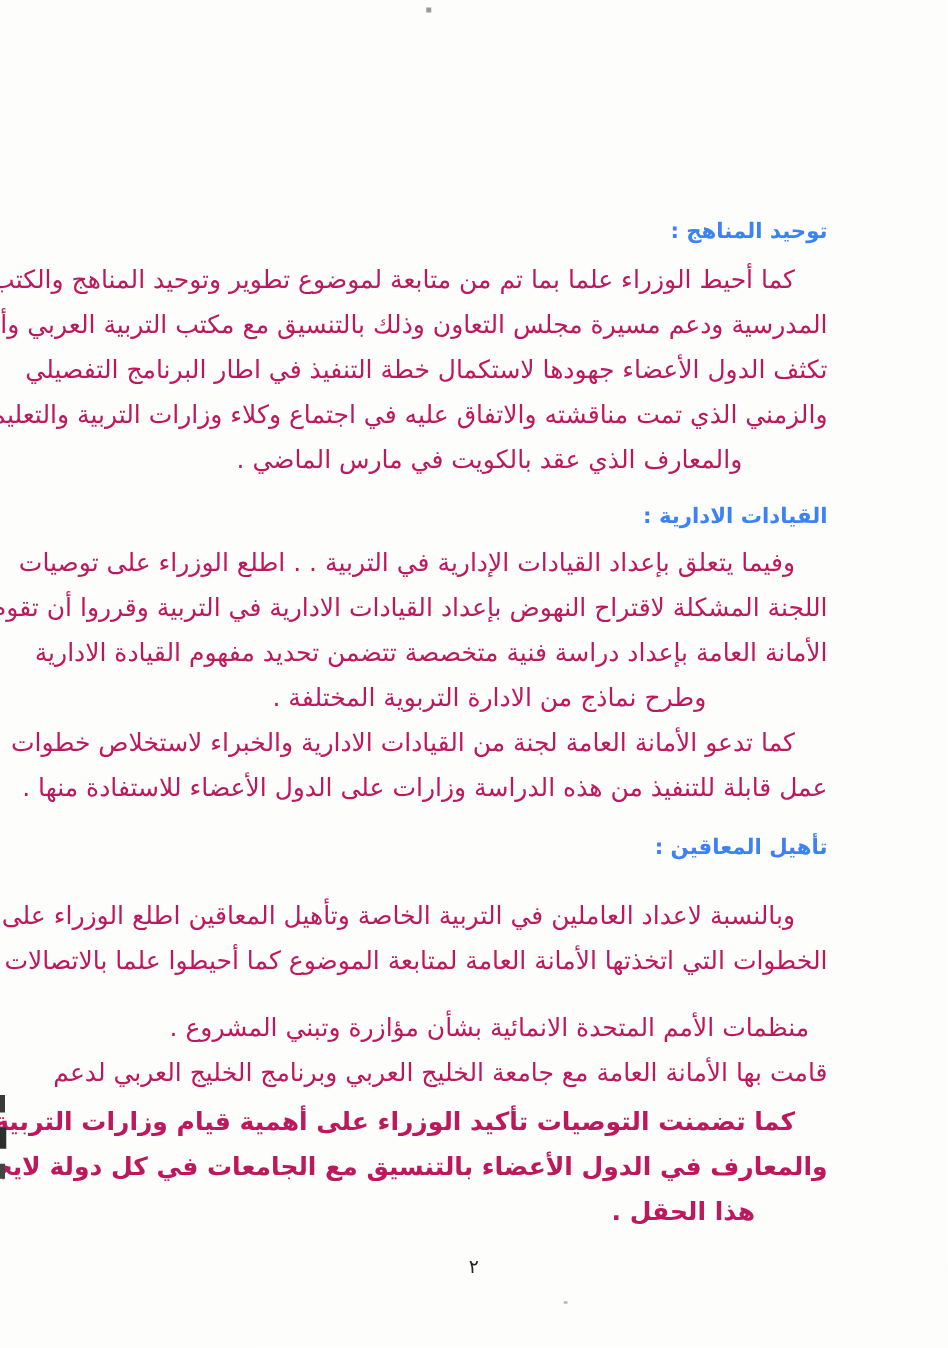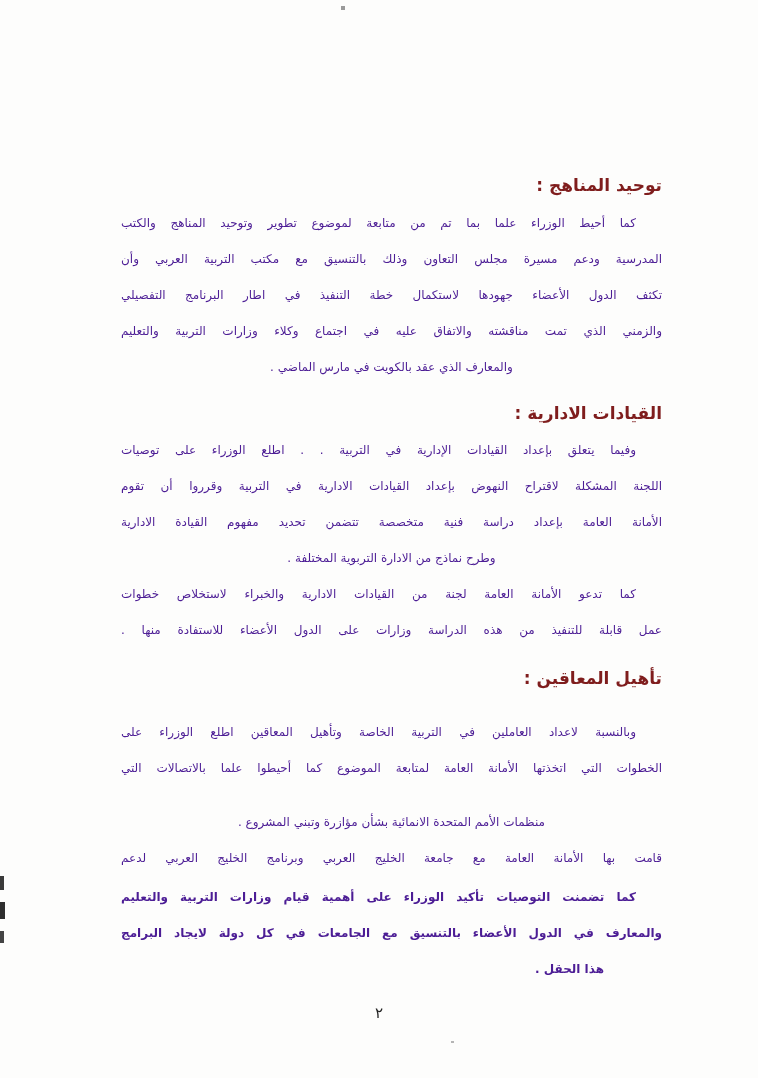--- a/index.html
+++ b/index.html
@@ -16,34 +16,34 @@
   .content {
     position: absolute;
     top: 170px; right: 96px;
     width: 541px;
     direction: rtl;
     color: #1d1d1d;
   }
   .heading {
     font-size: 17px; font-weight: 700;
     line-height: 30px; height: 30px;
-    text-align: right; color: #7f1d1d;
+    text-align: right; color: #3b82f6;
     letter-spacing: 0.2px;
   }
   .heading.h1 { margin-bottom: 5px; }
   .heading.h2 { margin-top: 13px; margin-bottom: 4px; }
   .heading.h3 { margin-top: 15px; margin-bottom: 21px; }
   .para { direction: rtl; }
   .para.gap-lg { margin-top: 18px; }
   .para.gap-sm { margin-top: 3px; font-weight: bold; }
   .line {
-    font-size: 12px; line-height: 36px; height: 36px;
+    font-size: 20px; line-height: 36px; height: 36px;
     text-align: justify; text-align-last: justify;
     white-space: nowrap; overflow: visible;
-    color: #4c1d95;
+    color: #be185d;
   }
   .line.indent { padding-right: 26px; }
   .line.center { text-align: left; text-align-last: center; }
   .line.end-inset { text-align: left; text-align-last: right; padding-right: 58px; }
   .page-number {
     position: absolute; top: 1004px; left: 0; right: 0;
     text-align: center; font-size: 15px; color: #222;
     direction: rtl;
   }
   

